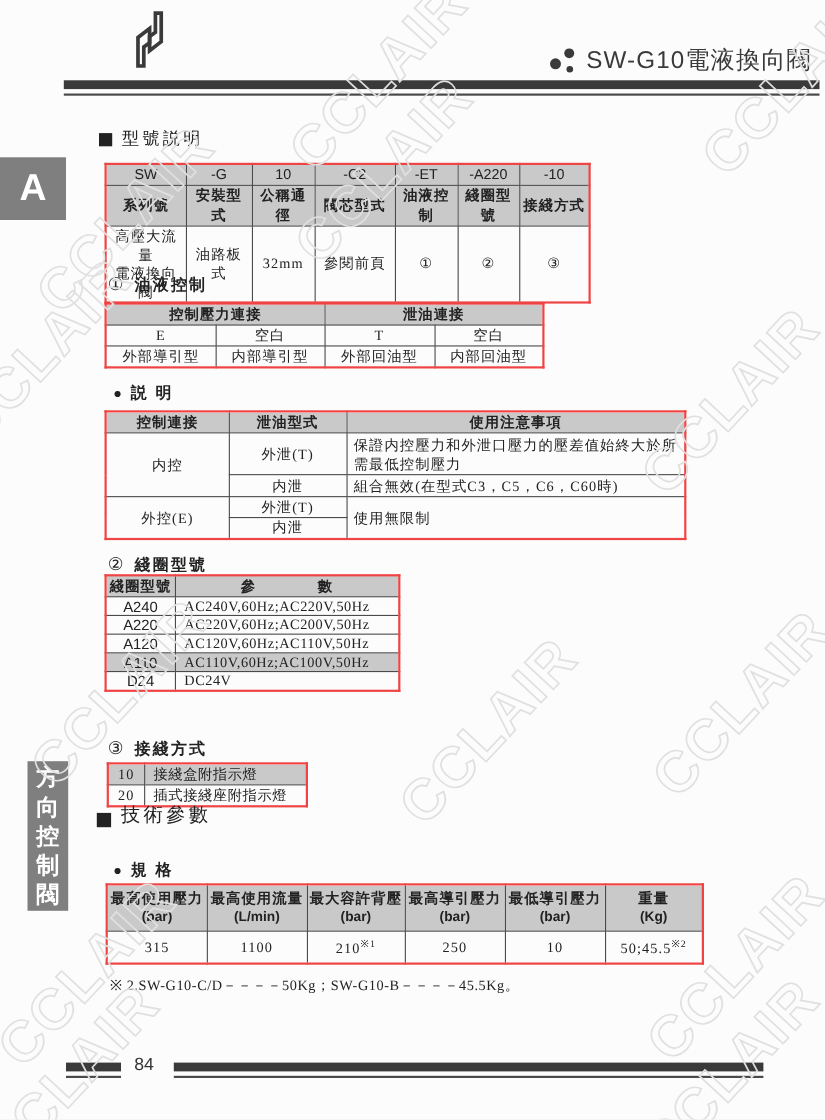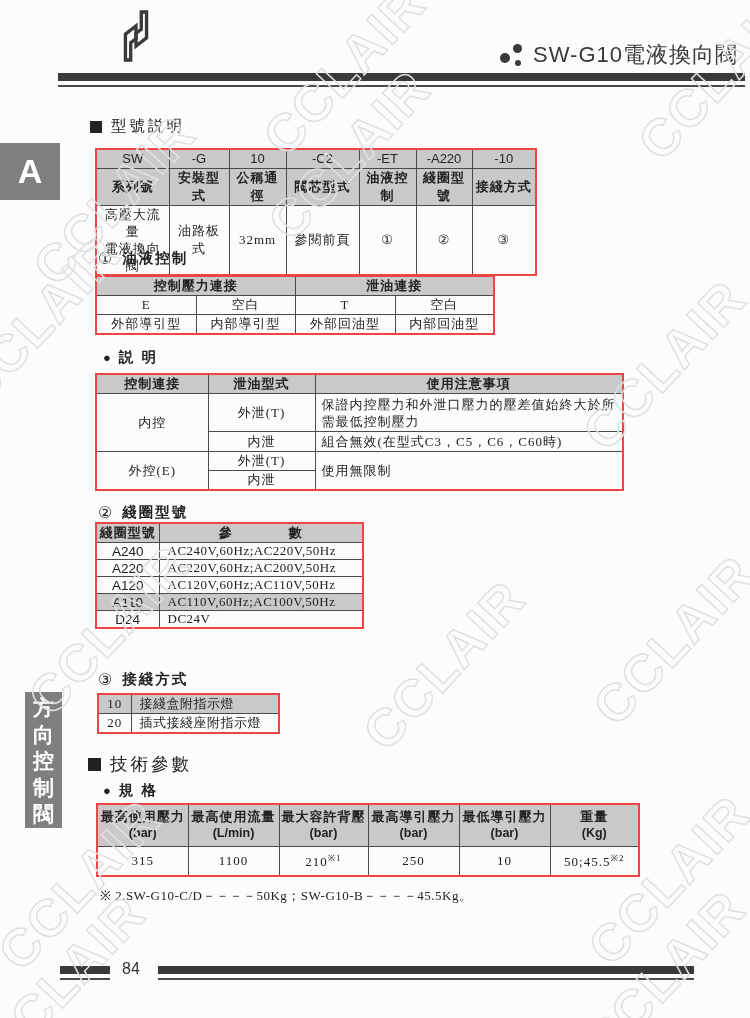--- a/index.html
+++ b/index.html
@@ -298,21 +298,21 @@
       <td class="body">10</td>
       <td class="body param">接綫盒附指示燈</td>
     </tr>
     <tr style="height:15px;">
       <td class="body">20</td>
       <td class="body param">插式接綫座附指示燈</td>
     </tr>
   </tbody>
     </table>
 
-  <div class="sec" style="left:88px; top:752px;">
+  <div class="sec" style="left:88px; top:728px;align-items:flex-end;">
     <span class="sq big"></span>
     <span class="txt big">技術參數</span>
   </div>
   <div class="sec" style="left:103px; top:781px;">
     <span class="bull">●</span>
     <span class="sub">規 格</span>
   </div>
 
   <table class="spec" style="left:96px; top:803px; width:542px;">
     <colgroup>

